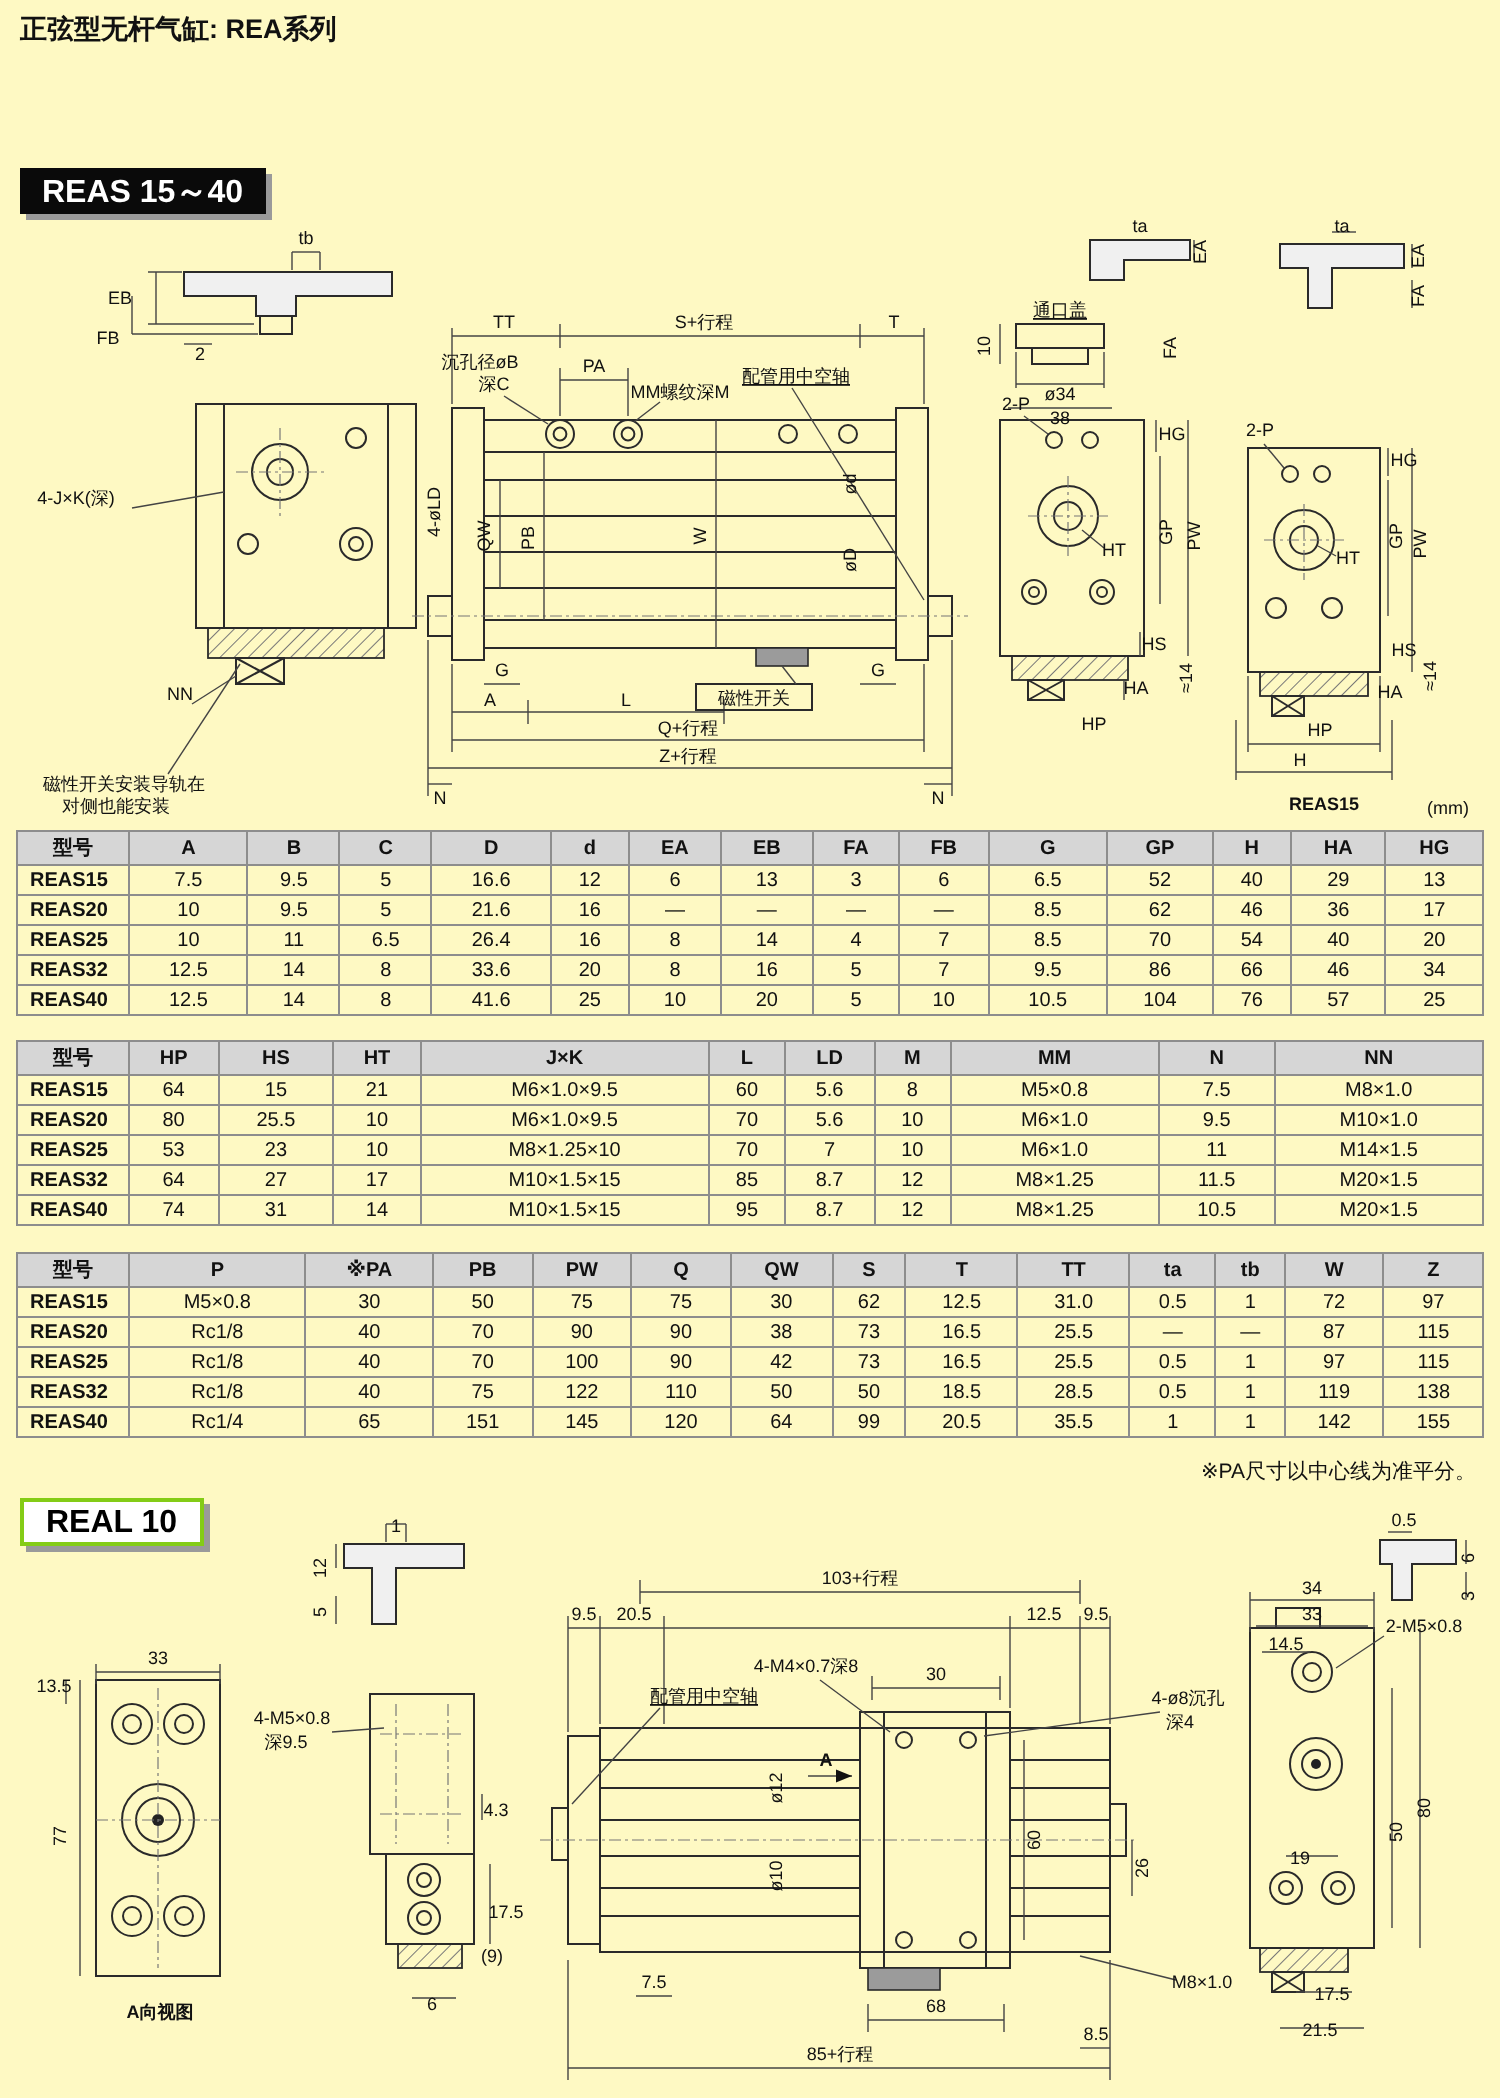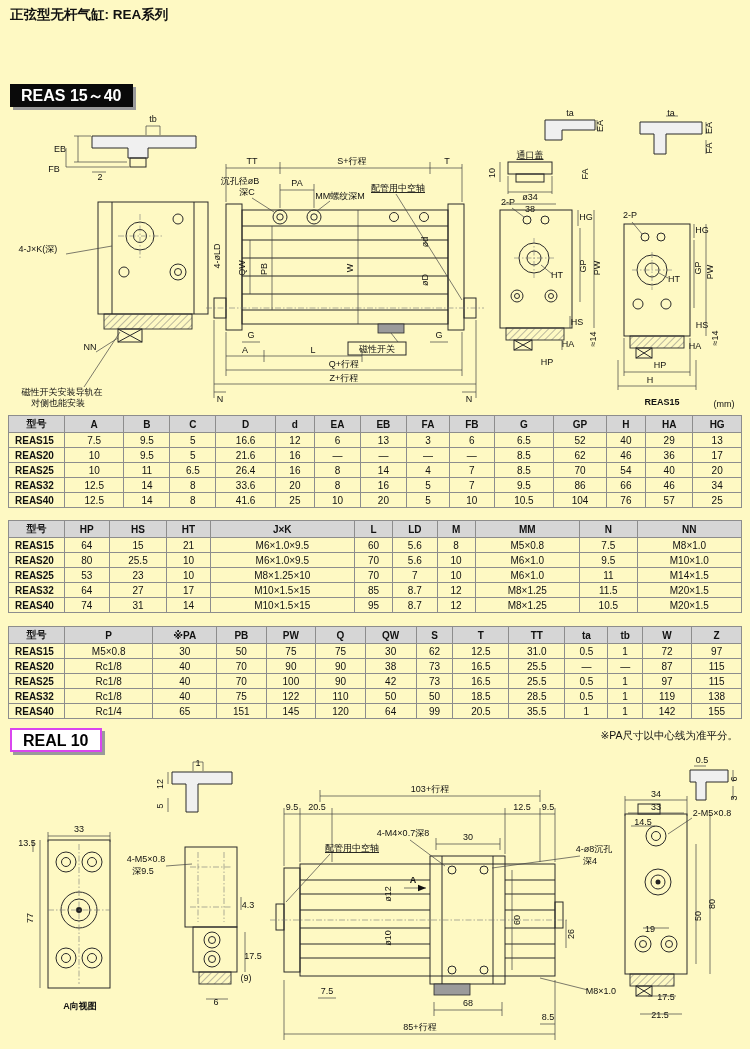--- a/index.html
+++ b/index.html
@@ -5,21 +5,21 @@
   * { margin:0; padding:0; box-sizing:border-box; }
   html,body { background:#fff; }
   body { font-family:"Liberation Sans","DejaVu Sans",sans-serif; color:#111; }
   .page { position:relative; width:750px; height:1049px; background:#fef9c3; overflow:hidden; }
 
   .title { position:absolute; left:10px; top:6px; font-size:13.5px; font-weight:bold; }
   .subtitle { position:absolute; left:10px; top:31px; border:1px solid #111; background:#fff;
               padding:4px 16px 4px 9px; font-size:12.5px; font-weight:bold; box-shadow:2px 2px 0 #c9c9c9; }
   .tag { position:absolute; font-weight:bold; font-size:16px; padding:2px 11px 0; white-space:nowrap; }
   .tag-reas { left:10px; top:84px; background:#0a0a0a; color:#fff; box-shadow:3px 3px 0 #9a9a9a; }
-  .tag-real { left:10px; top:728px; background:#fff; color:#000; border:2px solid #d946ef; box-shadow:3px 3px 0 #9a9a9a; }
+  .tag-real { left:10px; top:749px; background:#fff; color:#000; border:2px solid #84cc16; box-shadow:3px 3px 0 #9a9a9a; }
 
   .dimtable { position:absolute; left:8px; width:734px; border-collapse:collapse; font-size:10px; }
   .dimtable th, .dimtable td { border:1px solid #8d8d8d; text-align:center; padding:1px 2px; height:15px; white-space:nowrap; }
   .dimtable thead th { background:#d6d6d6; font-weight:bold; }
   .dimtable th:first-child { width:56px; }
   .dimtable td:first-child { text-align:left; padding-left:6px; font-weight:bold; }
   #table1 { top:415px; } #table2 { top:520px; } #table3 { top:626px; }
   .footnote { position:absolute; right:12px; top:729px; font-size:10.5px; }
 
   svg { position:absolute; left:0; }

